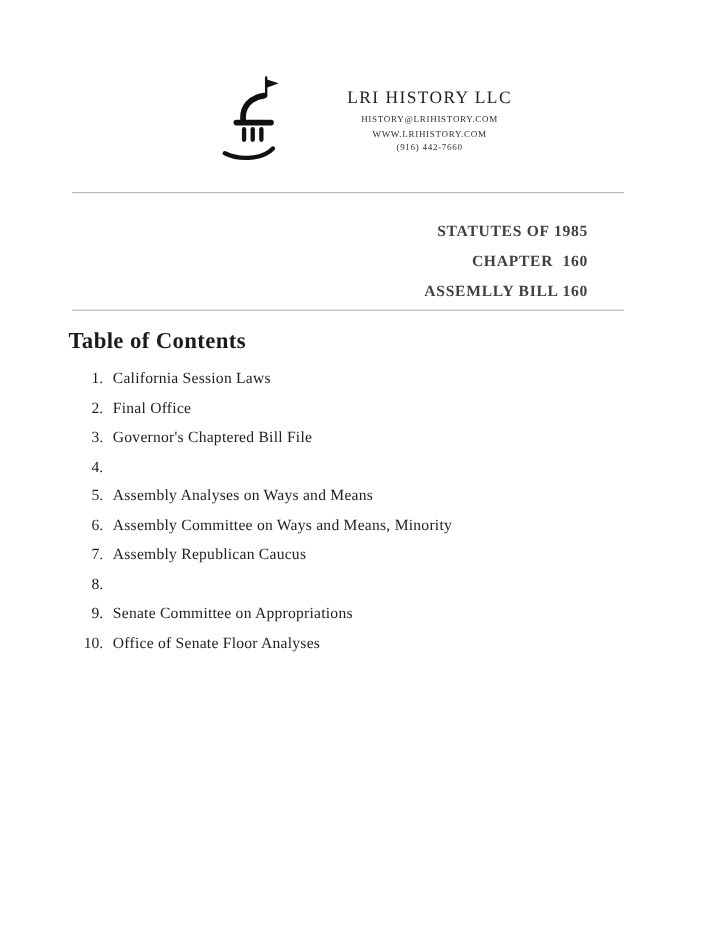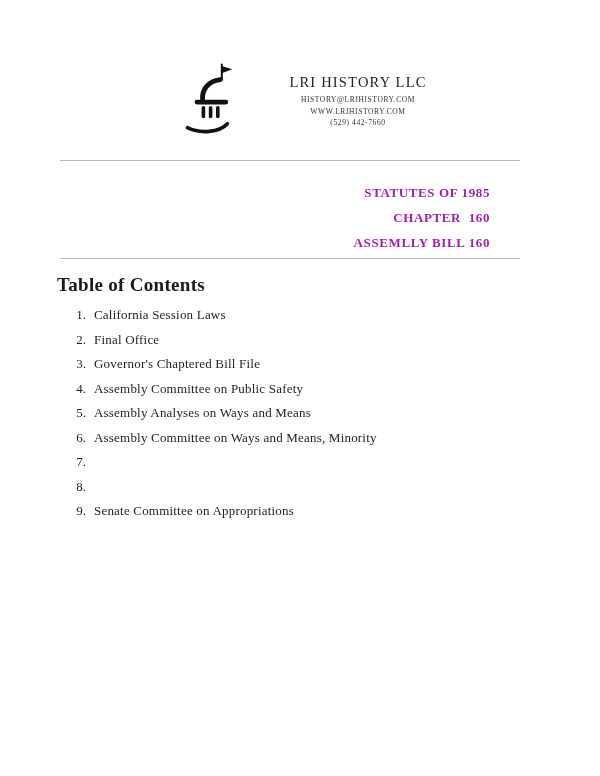--- a/index.html
+++ b/index.html
@@ -71,21 +71,21 @@
     top: 180px;
     left: 60px;
     right: 110px;
     text-align: right;
   }
   .statute-line {
     font-size: 13px;
     font-weight: bold;
     letter-spacing: 0.6px;
     line-height: 25px;
-    color: #a21caf;
+    color: #404040;
     white-space: pre;
   }
 
   
   .toc-title {
     position: absolute;
     top: 274px;
     left: 57px;
     font-size: 19px;
     font-weight: bold;
@@ -135,21 +135,21 @@
         <path d="M47 59 L47 70" stroke-width="4.5"></path>
         <path d="M56 59 L56 70" stroke-width="4.5"></path>
 
         <path d="M18 84 C34 92 58 90 68 79" stroke-width="4.5"></path>
       </svg>
     </div>
     <div class="company-block">
       <div class="company-name">LRI HISTORY LLC</div>
       <div class="contact-line">HISTORY@LRIHISTORY.COM</div>
       <div class="contact-line">WWW.LRIHISTORY.COM</div>
-      <div class="contact-line">(529) 442-7660</div>
+      <div class="contact-line">(916) 442-7660</div>
     </div>
   </div>
 
   <div class="rule rule-1"></div>
   <div class="rule rule-2"></div>
 
   <div class="statutes-block">
     <div class="statute-line">STATUTES OF 1985</div>
     <div class="statute-line">CHAPTER  160</div>
     <div class="statute-line">ASSEMLLY BILL 160</div>
@@ -165,35 +165,39 @@
     <div class="toc-row">
       <span class="toc-num">2.</span>
       <span class="toc-label">Final Office</span>
     </div>
     <div class="toc-row">
       <span class="toc-num">3.</span>
       <span class="toc-label">Governor's Chaptered Bill File</span>
     </div>
     <div class="toc-row">
       <span class="toc-num">4.</span>
-      <span class="toc-label">Assembly Committee on Public Safety</span>
     </div>
     <div class="toc-row">
       <span class="toc-num">5.</span>
       <span class="toc-label">Assembly Analyses on Ways and Means</span>
     </div>
     <div class="toc-row">
       <span class="toc-num">6.</span>
       <span class="toc-label">Assembly Committee on Ways and Means, Minority</span>
     </div>
     <div class="toc-row">
       <span class="toc-num">7.</span>
+      <span class="toc-label">Assembly Republican Caucus</span>
     </div>
     <div class="toc-row">
       <span class="toc-num">8.</span>
     </div>
     <div class="toc-row">
       <span class="toc-num">9.</span>
       <span class="toc-label">Senate Committee on Appropriations</span>
     </div>
+    <div class="toc-row">
+      <span class="toc-num">10.</span>
+      <span class="toc-label">Office of Senate Floor Analyses</span>
+    </div>
   </div>
 
 </div>
 
 </body></html>

